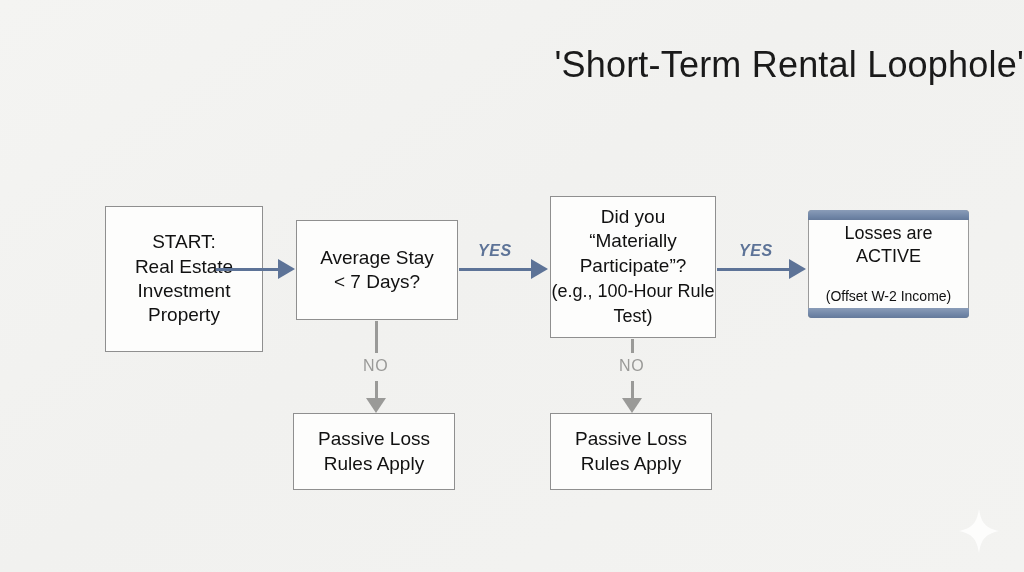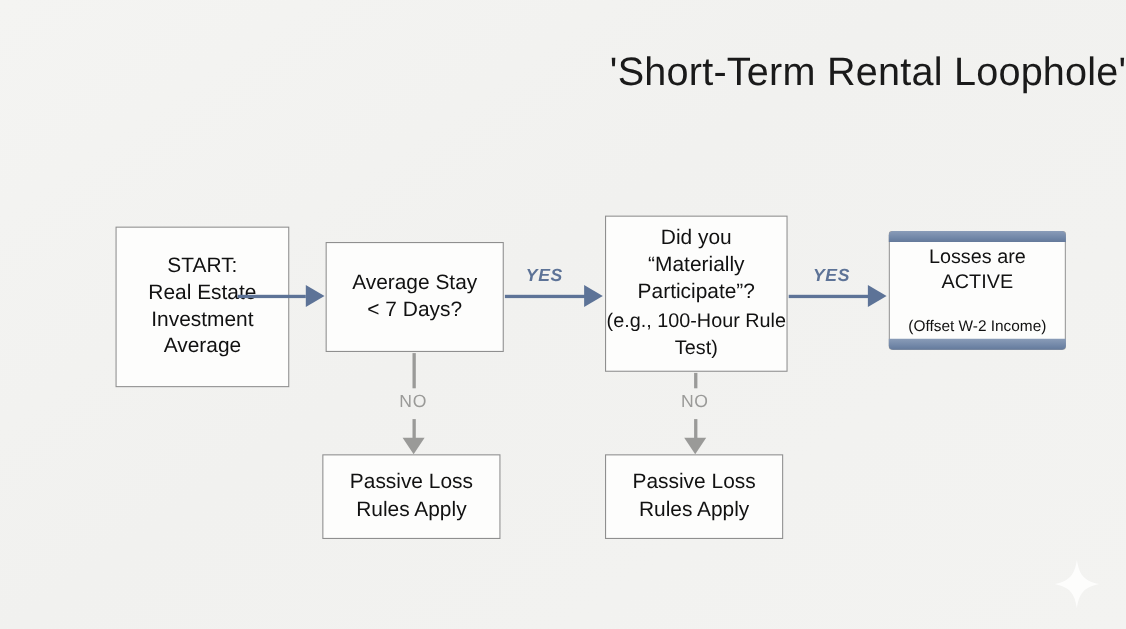--- a/index.html
+++ b/index.html
@@ -197,21 +197,21 @@
 <body>
 
 <div id="slide">
 
   <div class="title">'Short-Term Rental Loophole'</div>
 
   <div class="node" id="node-start">
     <span class="line">START:</span>
     <span class="line">Real Estate</span>
     <span class="line">Investment</span>
-    <span class="line">Average</span>
+    <span class="line">Property</span>
   </div>
 
   <div class="h-line" style="left:216px; top:268px; width:62px;"></div>
   <div class="h-arrow" style="left:278px; top:259px;"></div>
 
   <div class="node" id="node-decision-stay">
     <span class="line">Average Stay</span>
     <span class="line">&lt; 7 Days?</span>
   </div>
 

